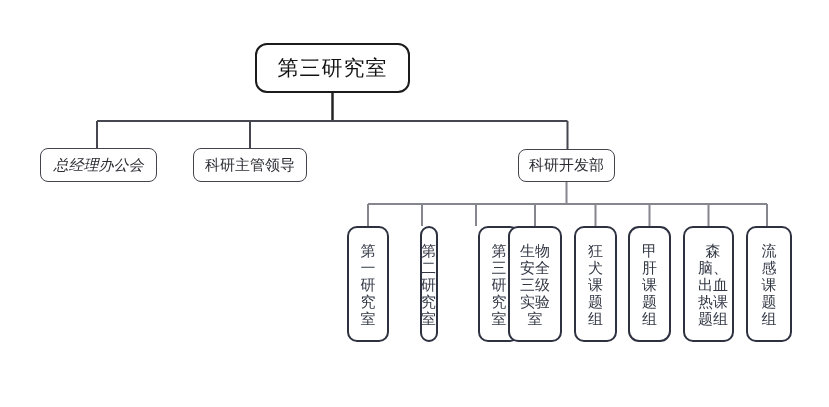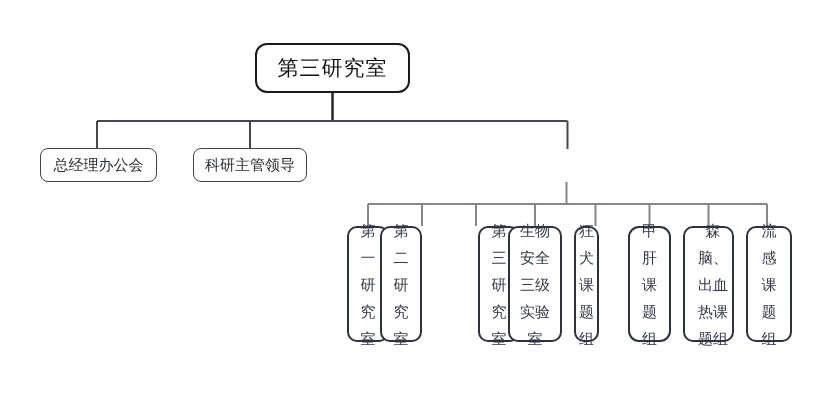--- a/index.html
+++ b/index.html
@@ -34,39 +34,39 @@
     font-size: 21px;
     color: #111111;
     letter-spacing: 1px;
   }
   .node-l2 {
     border: 1.5px solid #43434d;
     border-radius: 8px;
     font-size: 15px;
     color: #2b2c33;
   }
-  .node-l2a { left: 40px;  top: 148px; width: 117px; height: 34px; }
+  .node-l2a { left: 40px;  top: 148px; width: 117px; height: 34px; font-style: italic; }
   .node-l2b { left: 193px; top: 148px; width: 114px; height: 34px; }
   .node-l2c { left: 518px; top: 149px; width: 97px;  height: 33px; }
   .node-l3 {
     top: 226px;
     height: 116px;
     border: 2px solid #2e3140;
     border-radius: 10px;
     font-size: 15px;
-    line-height: 27px;
+    line-height: 17px;
     color: #333845;
     padding: 4px 0;
   }
   .node-l3 span { display: block; }
   .l3-0 { left: 347px; width: 42px; } .l3-0 span { width: 16px; }
-  .l3-1 { left: 380px; width: 42px; } .l3-1 span { width: 16px; }
+  .l3-1 { left: 420px; width: 18px; justify-content: flex-end; } .l3-1 span { width: 16px; }
   .l3-2 { left: 478px; width: 42px; } .l3-2 span { width: 16px; }
   .l3-3 { left: 508px; width: 54px; justify-content: center; } .l3-3 span { width: 32px; }
-  .l3-4 { left: 574px; width: 25px; } .l3-4 span { width: 16px; }
+  .l3-4 { left: 574px; width: 43px; } .l3-4 span { width: 16px; }
   .l3-5 { left: 628px; width: 43px; border-radius: 11px; } .l3-5 span { width: 16px; }
   .l3-6 { left: 683px; width: 51px; padding-left: 9px; } .l3-6 span { width: 33px; }
   .l3-7 { left: 746px; width: 46px; } .l3-7 span { width: 16px; }
 </style>
 </head>
 <body>
 
 <div class="canvas">
 
   <svg class="connectors" viewBox="0 0 829 407" xmlns="http://www.w3.org/2000/svg">
@@ -80,20 +80,23 @@
 
   <div class="node node-root">
     <span>第三研究室</span>
   </div>
 
   <div class="node node-l2 node-l2a">
     <span>总经理办公会</span>
   </div>
   <div class="node node-l2 node-l2b">
     <span>科研主管领导</span>
+  </div>
+  <div class="node node-l2 node-l2c">
+    <span>科研开发部</span>
   </div>
 
   <div class="node node-l3 l3-0">
     <span>第一研究室</span>
   </div>
   <div class="node node-l3 l3-1">
     <span>第二研究室</span>
   </div>
   <div class="node node-l3 l3-2">
     <span>第三研究室</span>

